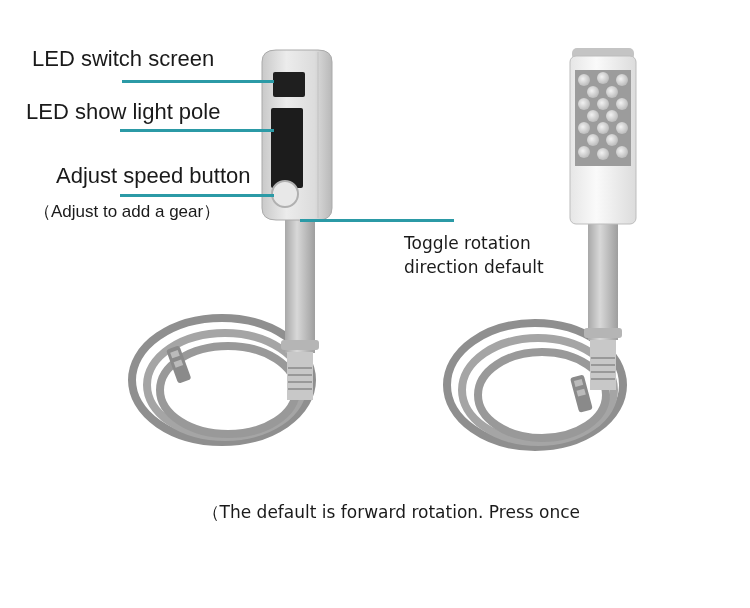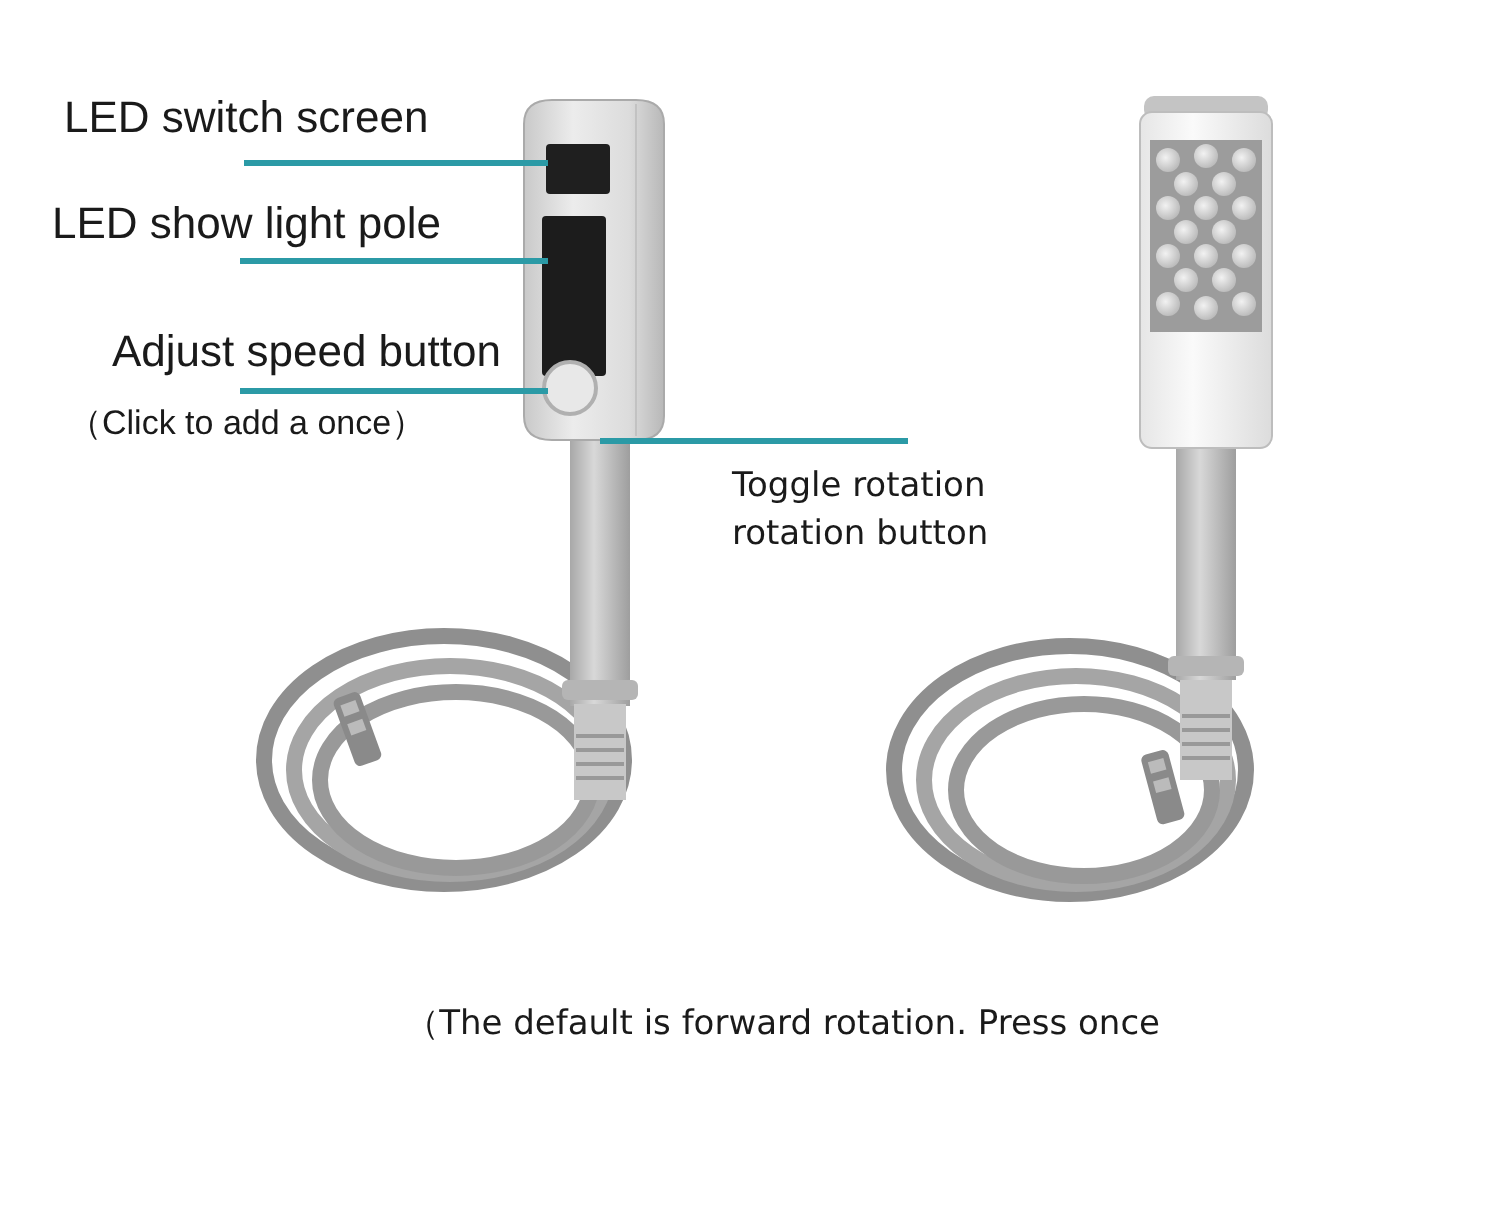--- a/index.html
+++ b/index.html
@@ -1,20 +1,20 @@
 <!DOCTYPE html>
 <html><head>
 <meta charset="utf-8">
 <style>
   html, body { margin: 0; padding: 0; background: #ffffff; }
   body { width: 750px; height: 608px; position: relative; overflow: hidden;
          font-family: "Liberation Sans", sans-serif; color: #1a1a1a; }
   .label { position: absolute; white-space: nowrap; font-size: 22px; line-height: 24px; }
   .label.small { font-size: 17px; }
-  .label.humanist { font-family: "DejaVu Sans", sans-serif; font-size: 17px; line-height: 22px; }
+  .label.humanist { font-family: "DejaVu Sans", sans-serif; font-size: 17px; line-height: 22px; margin-left: 38px; }
   .leader { position: absolute; height: 3px; background: #2b9aa6; }
   .note { position: absolute; left: 140px; top: 500px; width: 440px; text-align: right;
           font-family: "DejaVu Sans", sans-serif; font-size: 17px; line-height: 24px; color: #1a1a1a; }
   .note div { white-space: nowrap; }
   svg { position: absolute; left: 0; top: 0; }
 </style>
 </head>
 <body>
 
 <svg width="750" height="608" viewBox="0 0 750 608">
@@ -129,21 +129,21 @@
 </svg>
 
 <div class="label" style="left:32px; top:47px;">LED switch screen</div>
 <div class="leader" style="left:122px; top:80px; width:152px;"></div>
 
 <div class="label" style="left:26px; top:100px;">LED show light pole</div>
 <div class="leader" style="left:120px; top:129px; width:154px;"></div>
 
 <div class="label" style="left:16px; top:164px;margin-left:40px;">Adjust speed button</div>
 <div class="leader" style="left:120px; top:194px; width:154px;"></div>
-<div class="label small" style="left:34px; top:200px;">（Click to add a once）</div>
+<div class="label small" style="left:34px; top:200px;">（Adjust to add a gear）</div>
 
 <div class="leader" style="left:300px; top:219px; width:154px;"></div>
 <div class="label humanist" style="left:366px; top:232px;">Toggle rotation</div>
-<div class="label humanist" style="left:366px; top:256px;">rotation button</div>
+<div class="label humanist" style="left:366px; top:256px;">direction default</div>
 
 <div class="note">
   <div>（The default is forward rotation. Press once</div>
 </div>
 
 </body></html>

